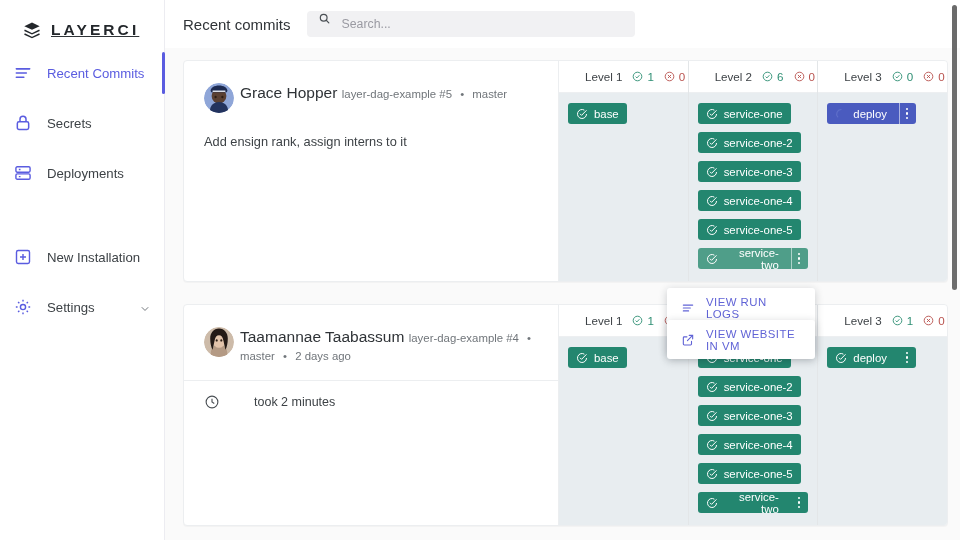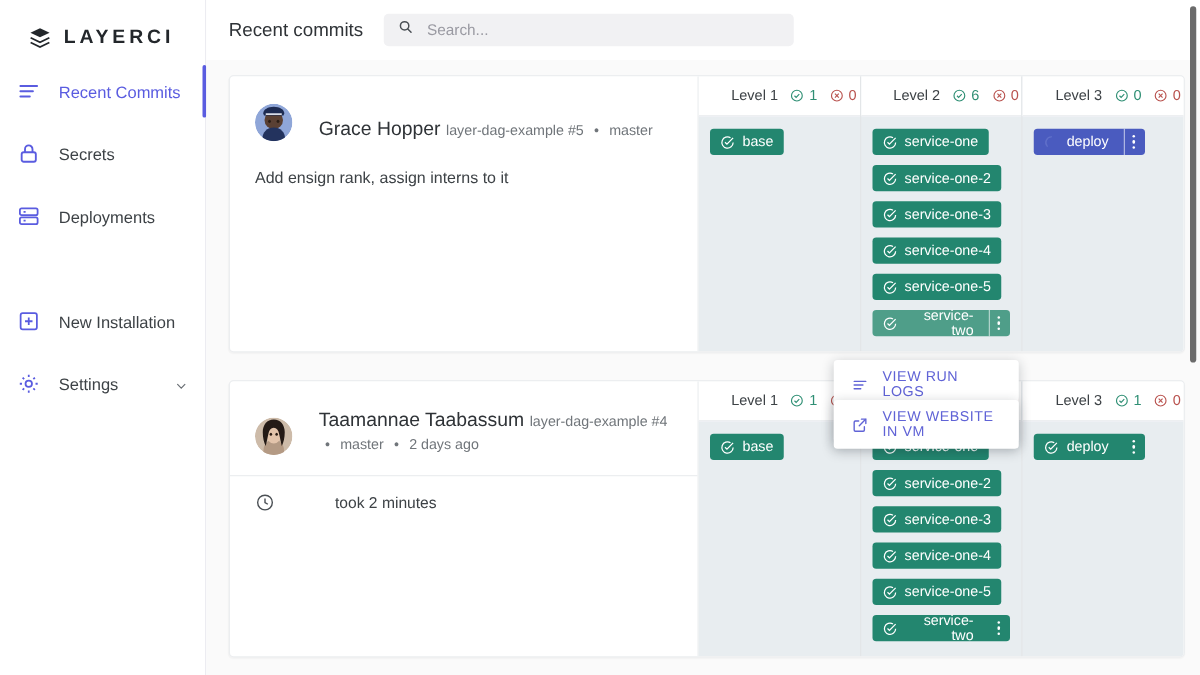--- a/index.html
+++ b/index.html
@@ -13,21 +13,21 @@
     color: #2f3337;
   }
   .app { display: flex; width: 960px; height: 540px; position: relative; }
 
   
   .sidebar {
     width: 165px; height: 540px; background: #ffffff;
     border-right: 1px solid #ececf1;
     flex: 0 0 165px; position: relative;
   }
-  .brand { display: flex; align-items: center; gap: 9px; padding: 14px 0 0 22px; height: 46px; }
+  .brand { display: flex; align-items: center; gap: 9px; padding: 14px 0 0 22px; height: 46px; text-decoration: underline; }
   .brand-mark { width: 20px; height: 20px; flex: 0 0 20px; }
   .brand-text {
     font-size: 15.5px; font-weight: 700; letter-spacing: 3.1px;
     color: #23272b;
   }
   .nav { margin-top: 10px; }
   .nav-item {
     display: flex; align-items: center; gap: 14px;
     height: 34px; padding-left: 13px; margin-bottom: 16px;
     position: relative; cursor: pointer;
@@ -44,51 +44,51 @@
 
   
   .main { flex: 1 1 auto; height: 540px; background: #fafafa; position: relative; }
   .topbar {
     height: 48px; background: #ffffff; display: flex; align-items: center;
     padding-left: 18px; gap: 16px;
   }
   .page-title { font-size: 15px; color: #2f3337; font-weight: 400; }
   .search {
     width: 328px; height: 26px; background: #f1f1f3; border-radius: 4px;
-    display: flex; align-items: center; gap: 9px; padding: 0 11px;
+    display: flex; gap: 9px; padding: 0 11px;
   }
   .search svg { width: 13px; height: 13px; flex: 0 0 13px; }
   .search input {
     border: 0; outline: 0; background: transparent; font-size: 12.3px;
     color: #3d4246; font-family: "Liberation Sans", sans-serif; width: 100%;
   }
   .search input::placeholder { color: #9a9aa2; }
 
   .scroll-area { position: relative; height: 492px; padding: 12px 12px 0 18px; }
 
   
   .card {
     background: #ffffff; border: 1px solid #eceef0; border-radius: 4px;
     display: flex; overflow: hidden; margin-bottom: 22px;
     box-shadow: 0 1px 1px rgba(20,24,33,0.03);
   }
   .card-info { width: 375px; flex: 0 0 375px; border-right: 1px solid #eceef0; }
   .info-main { padding: 22px 20px 16px 20px; }
-  .who { display: flex; align-items: flex-end; gap: 21px; }
+  .who { display: flex; align-items: flex-start; gap: 6px; }
   .avatar {
     width: 30px; height: 30px; border-radius: 50%; flex: 0 0 30px;
     overflow: hidden; position: relative;
   }
   .who-text .name { font-size: 15.5px; color: #2f3337; line-height: 19px; }
   .who-text .meta { font-size: 11.4px; color: #70757a; margin-top: 3px; }
   .who-text .meta .dot { margin: 0 5px; }
   .commit-msg { font-size: 12.8px; color: #3d4246; margin-top: 21px; }
   .info-foot {
     border-top: 1px solid #eceef0; padding: 13px 20px;
-    display: flex; align-items: center; gap: 28px;
+    display: flex; align-items: center; gap: 14px;
   }
   .info-foot .ico { width: 16px; height: 16px; flex: 0 0 16px; }
   .info-foot .txt { font-size: 12.5px; color: #3d4246; margin-left: 20px; }
 
   
   .dag { flex: 1 1 auto; display: flex; background: #e8edf0; position: relative; }
   .level { flex: 1 1 0; position: relative; }
   .level + .level { border-left: 1px solid #e3e6e8; }
   .level-head {
     background: #ffffff; height: 32px; display: flex; align-items: center;

